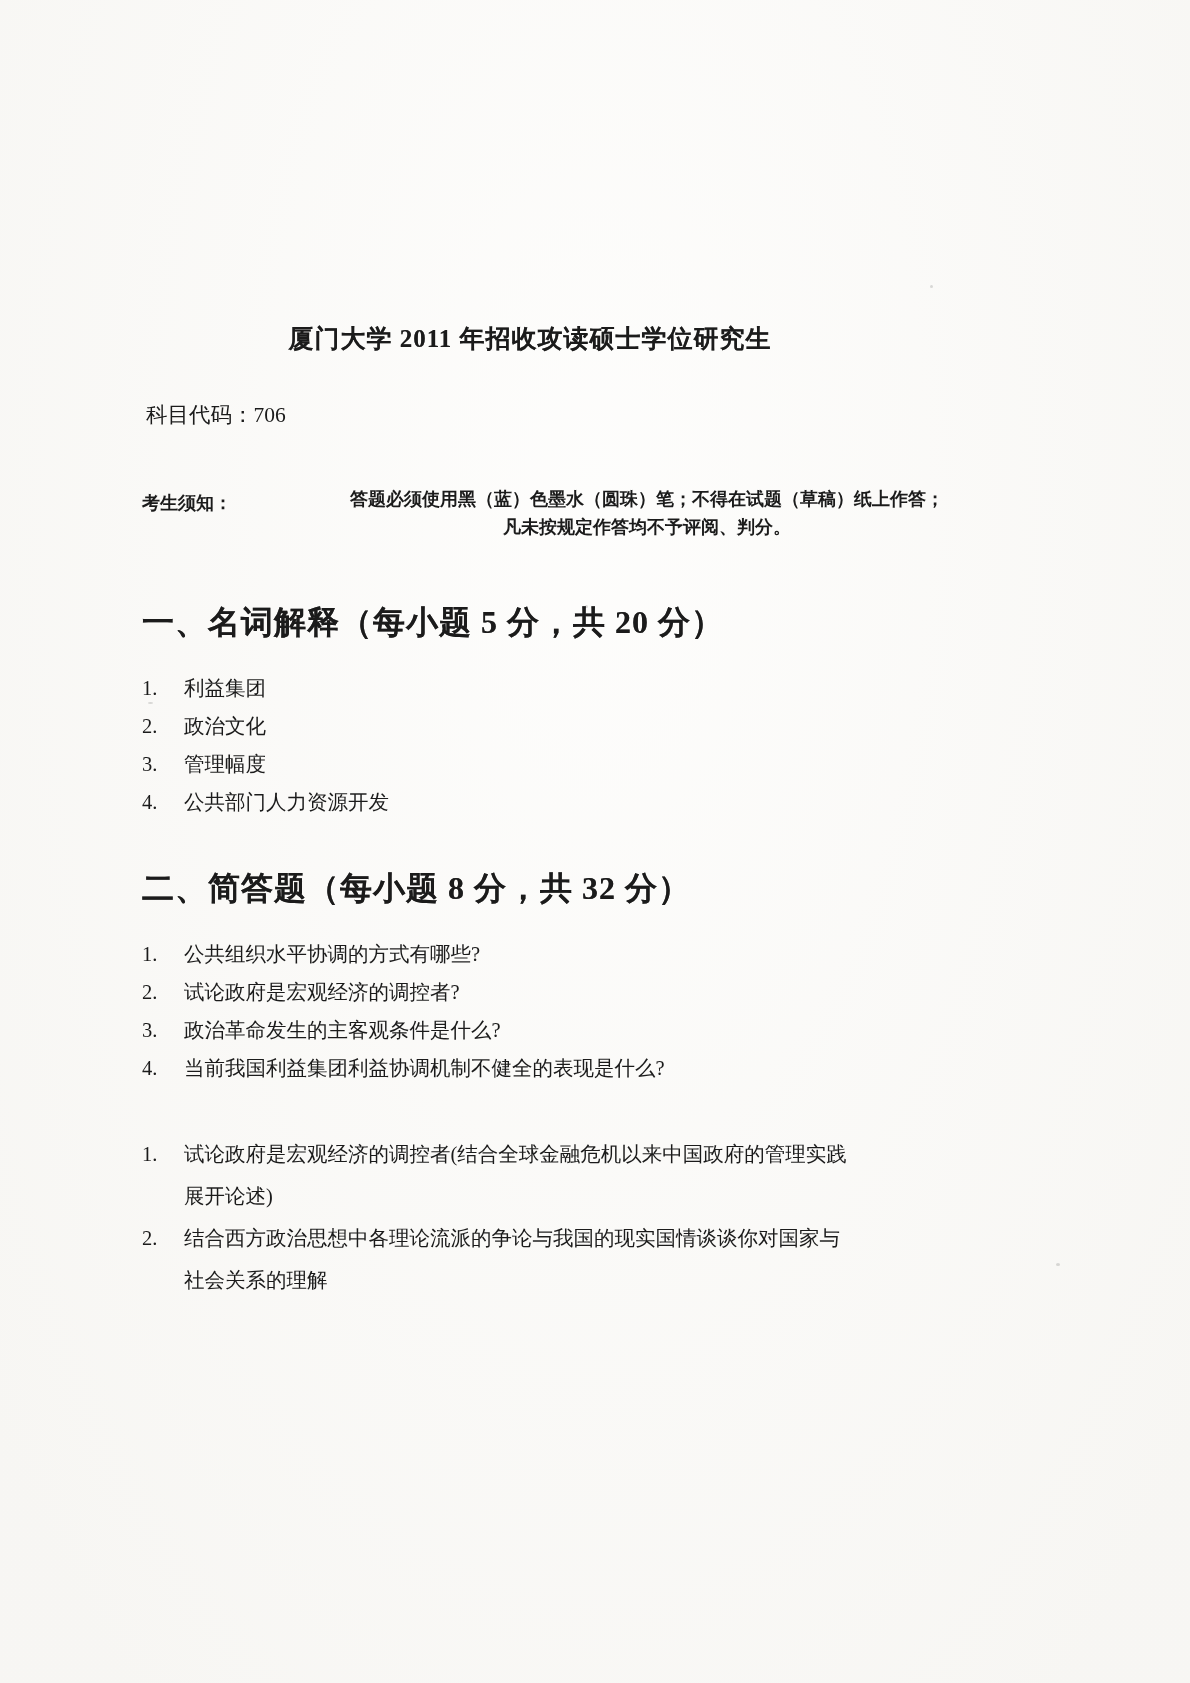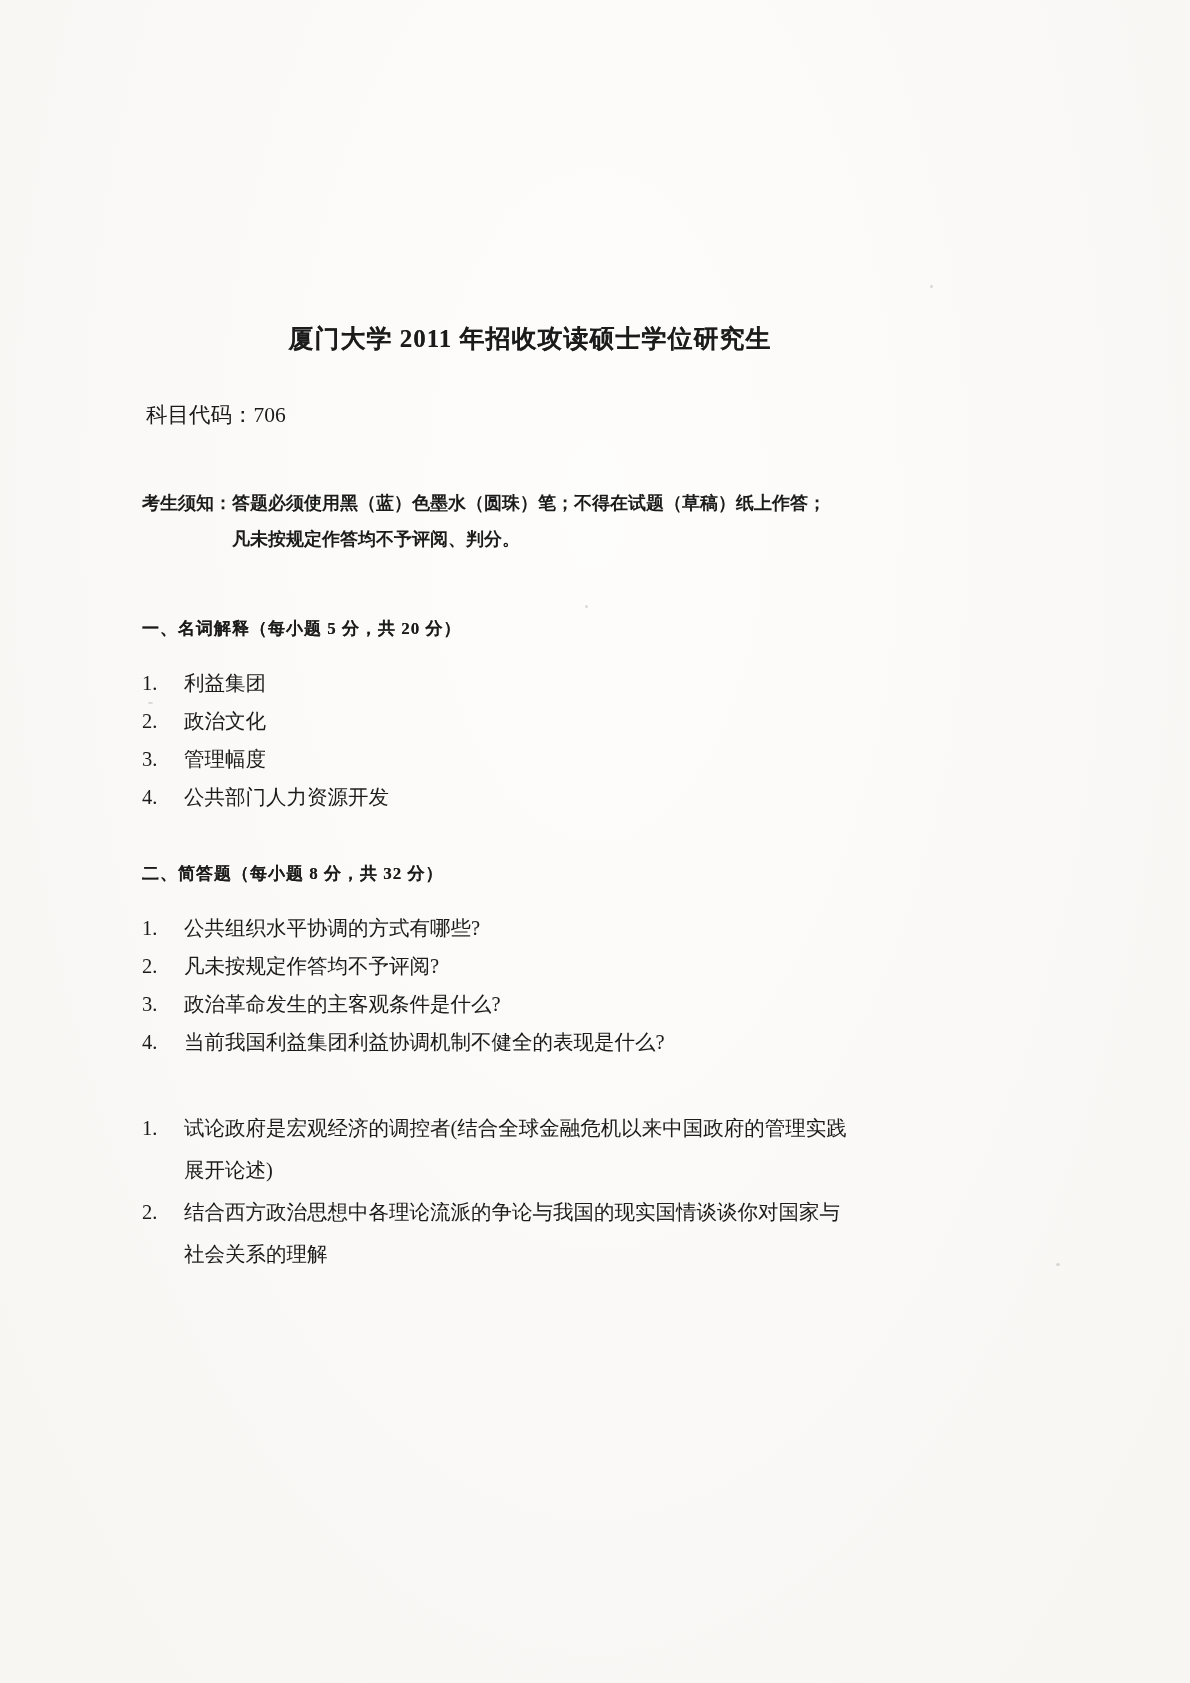--- a/index.html
+++ b/index.html
@@ -65,28 +65,29 @@
     font-family: "Liberation Sans", "DejaVu Sans", sans-serif;
     font-weight: 700;
     font-size: 18px;
   }
   .notice-label {
     flex: 0 0 auto;
     line-height: 36px;
   }
   .notice-text {
     flex: 1 1 auto;
-    line-height: 36px;
+    line-height: 28px;
+    text-align: center;
   }
 
   
   .section { margin-top: 46px; }
   .section.first { margin-top: 60px; }
   .section-heading {
-    font-size: 17px;
+    font-size: 32px;
     font-weight: 700;
     letter-spacing: 1px;
     margin: 16px 0 24px 0;
     text-shadow: 0 0 0.5px rgba(0,0,0,0.6);
   }
   .qlist { margin: 0; padding: 0; list-style: none; }
   .qitem {
     display: flex;
     align-items: flex-start;
     font-size: 20.5px;
@@ -160,21 +161,21 @@
 
     <div class="section">
       <h3 class="section-heading">二、简答题（每小题 8 分，共 32 分）</h3>
       <ol class="qlist">
         <li class="qitem">
             <span class="qnum">1.</span>
             <span class="qtext pre">公共组织水平协调的方式有哪些?</span>
           </li>
         <li class="qitem">
             <span class="qnum">2.</span>
-            <span class="qtext pre">凡未按规定作答均不予评阅?</span>
+            <span class="qtext pre">试论政府是宏观经济的调控者?</span>
           </li>
         <li class="qitem">
             <span class="qnum">3.</span>
             <span class="qtext pre">政治革命发生的主客观条件是什么?</span>
           </li>
         <li class="qitem">
             <span class="qnum">4.</span>
             <span class="qtext pre">当前我国利益集团利益协调机制不健全的表现是什么?</span>
           </li>
       </ol>

